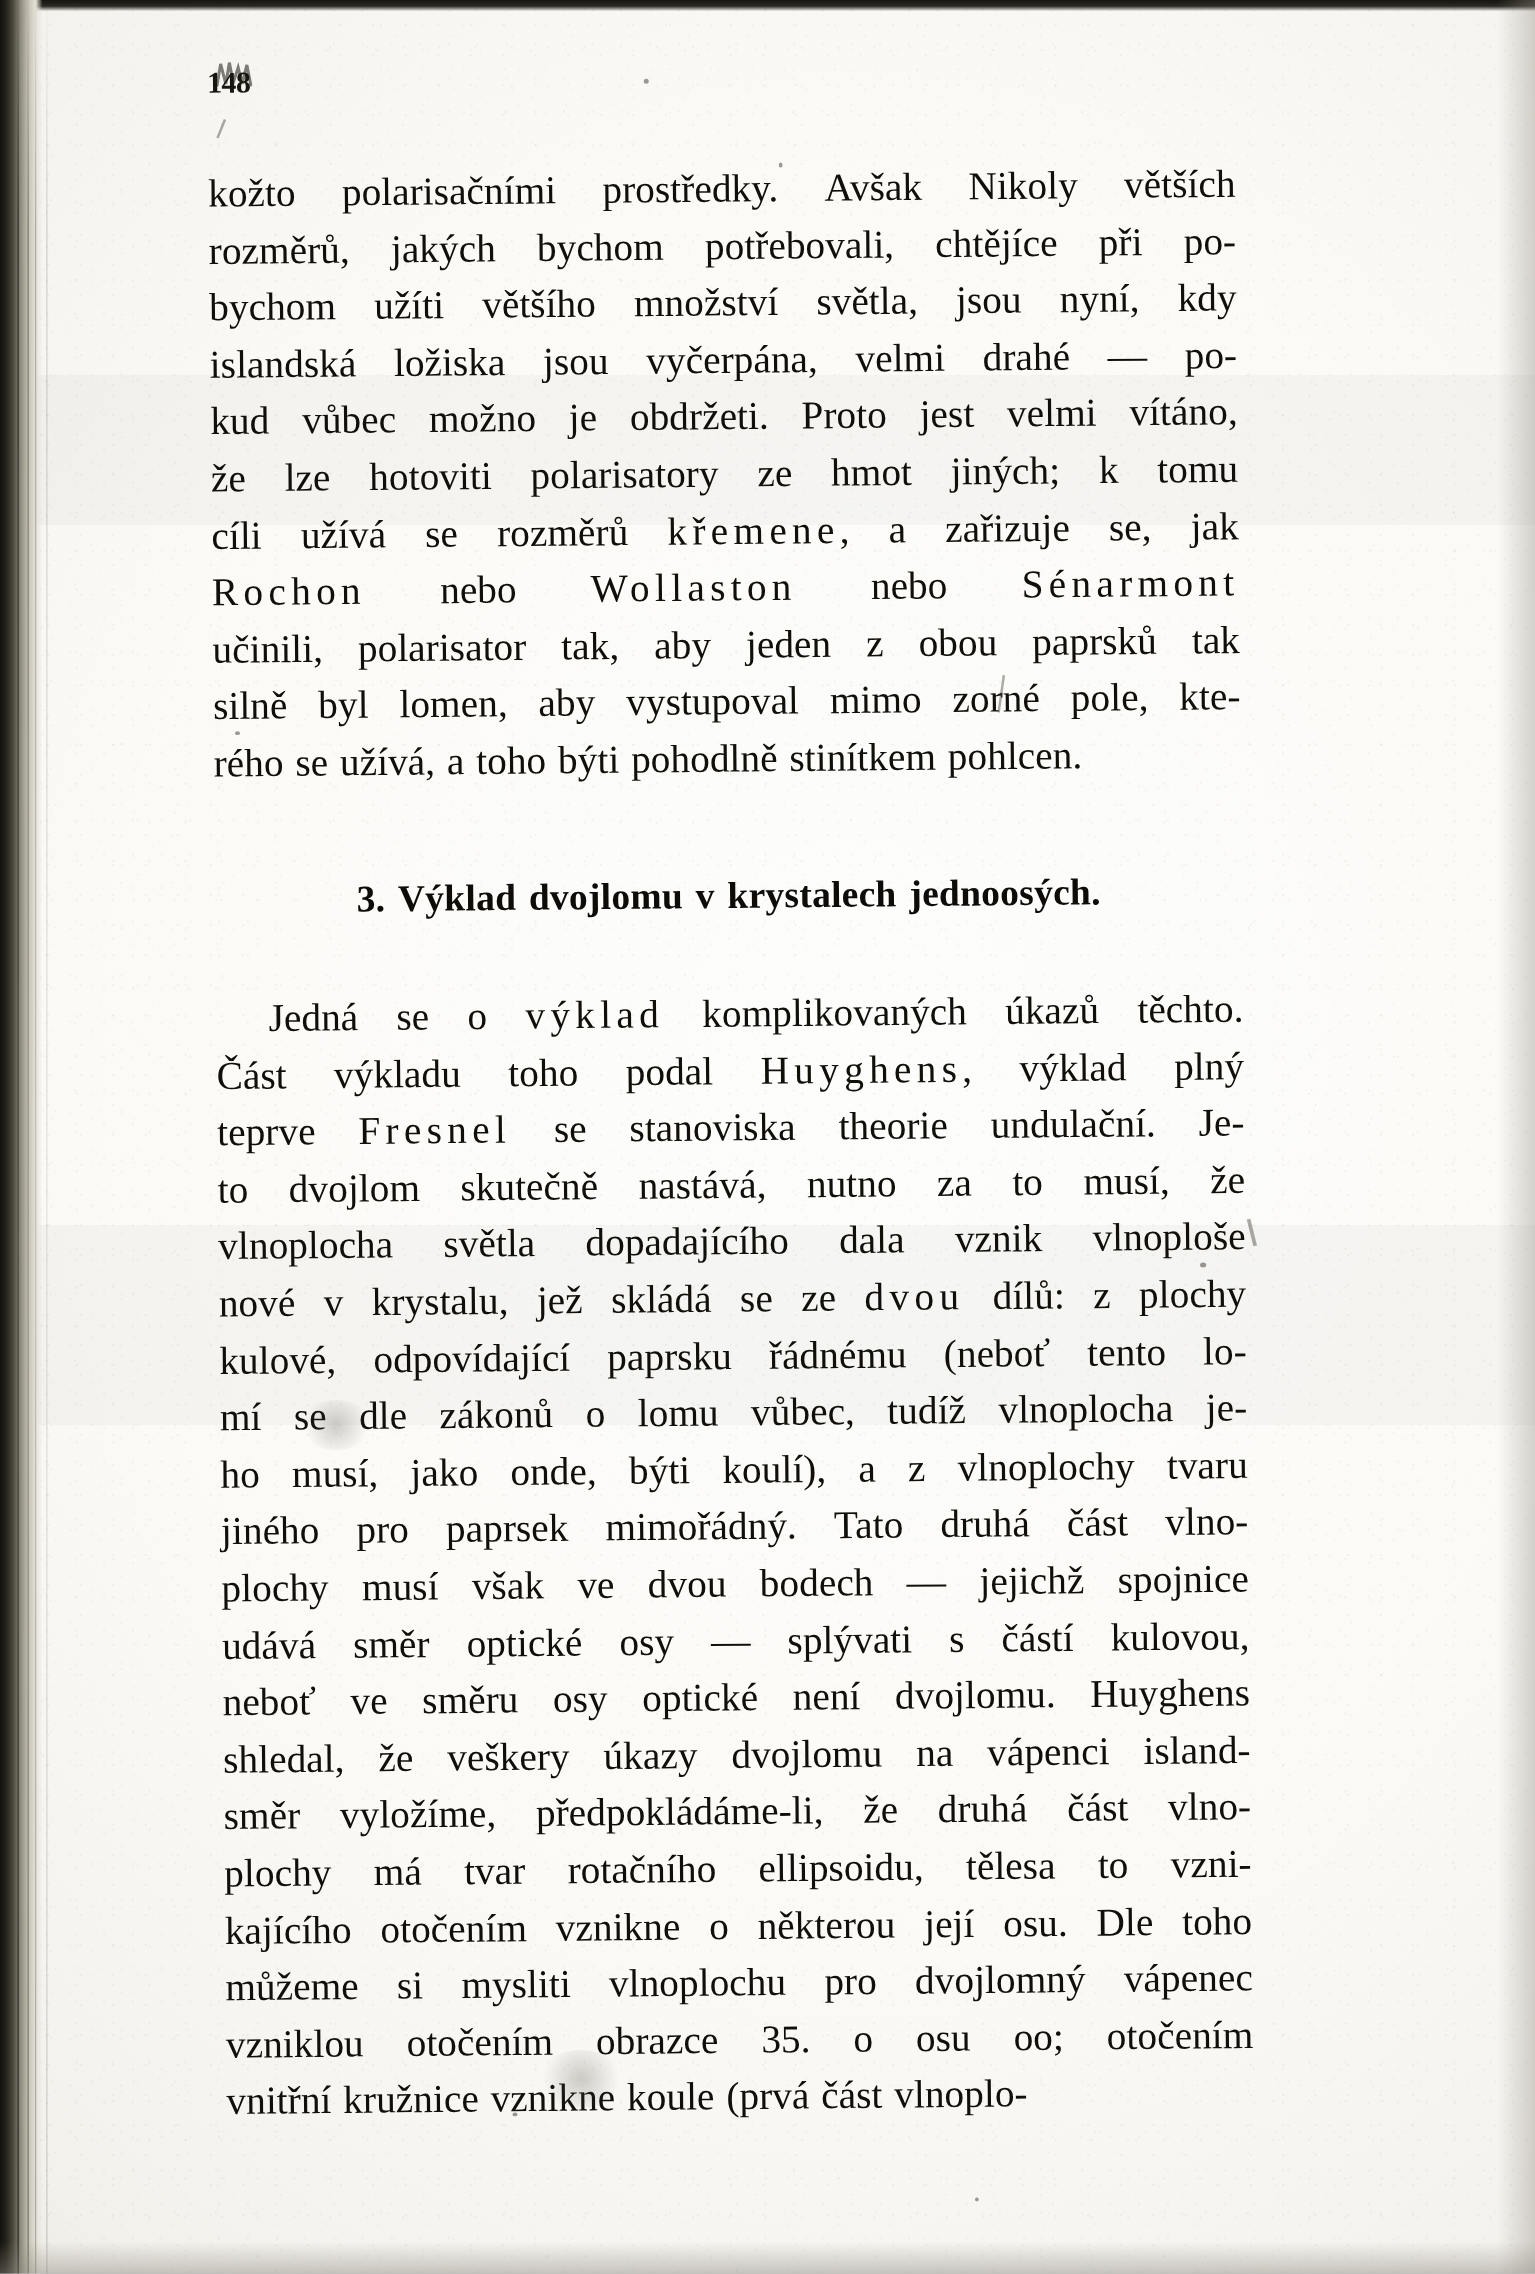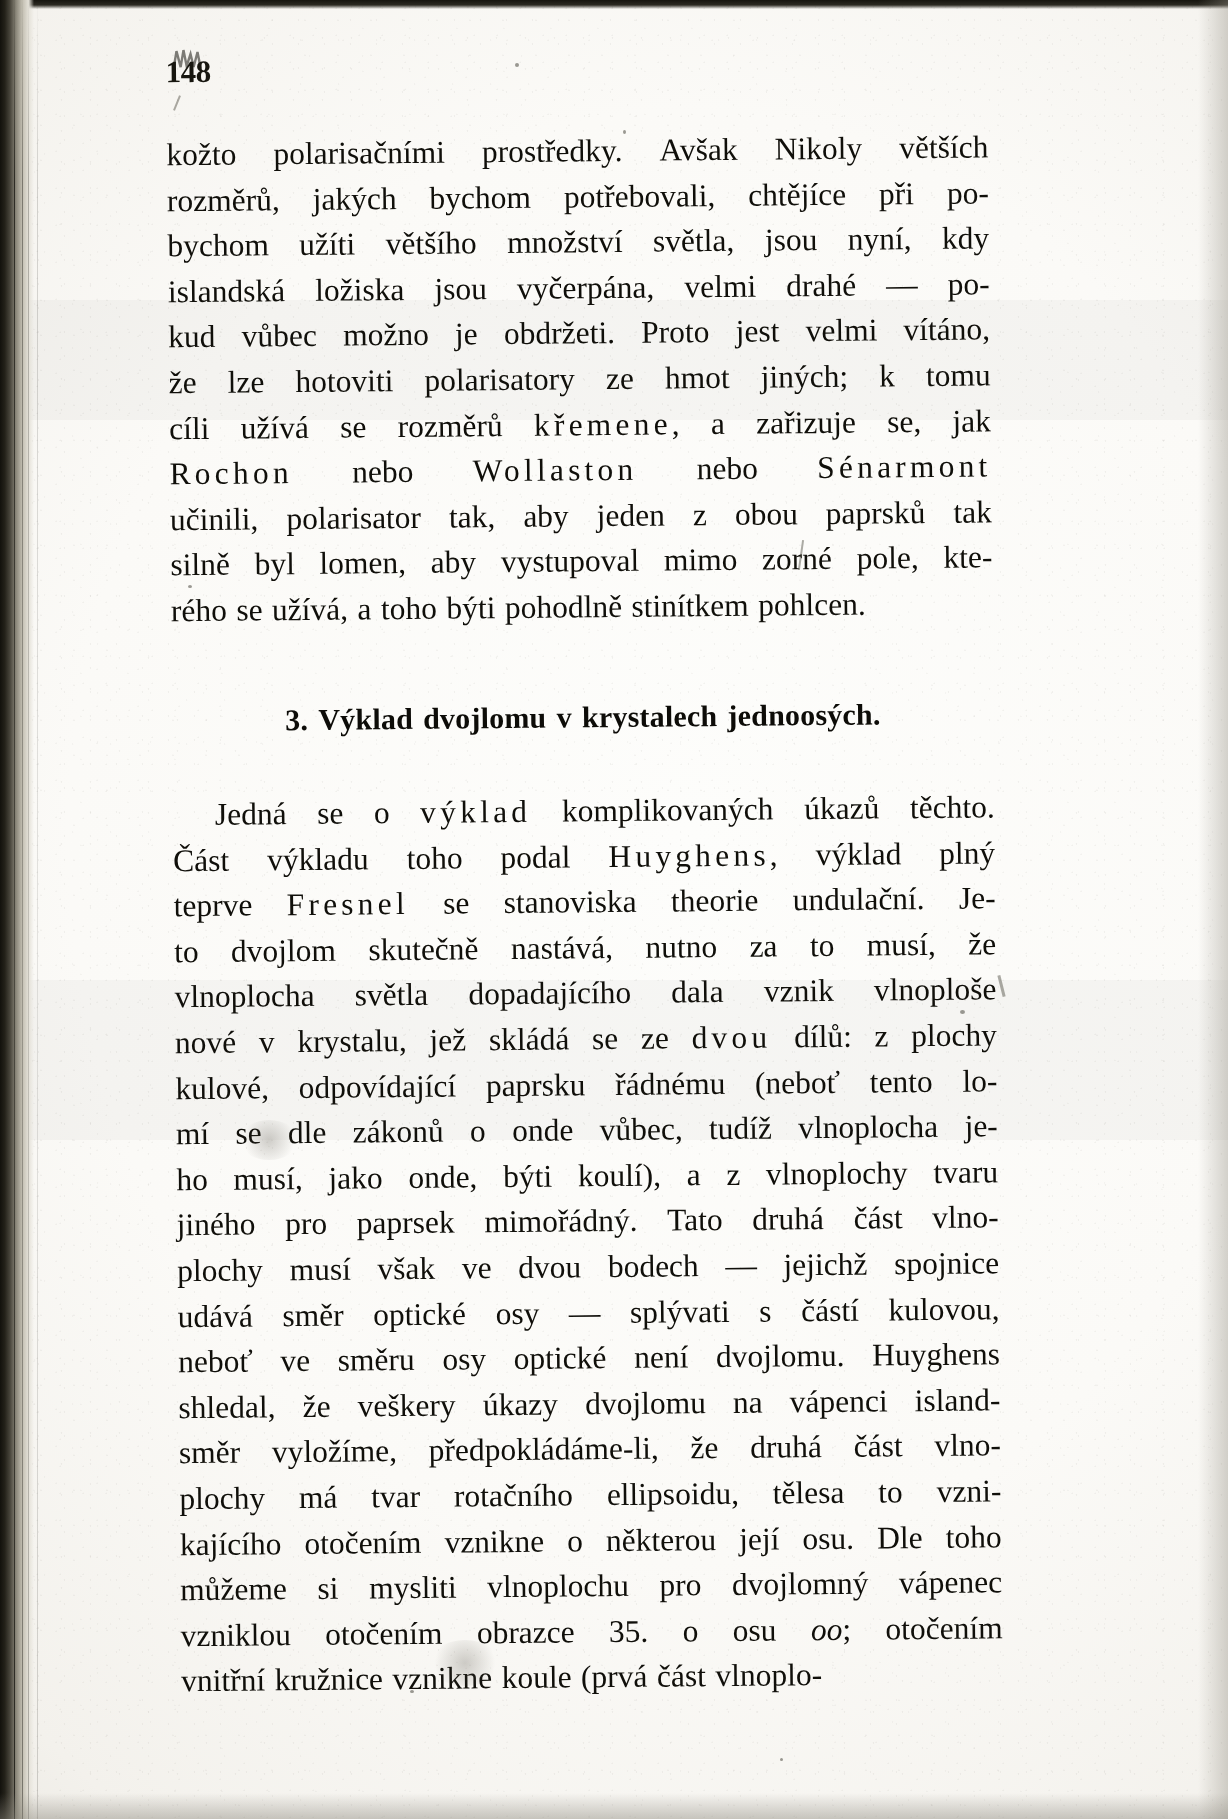--- a/index.html
+++ b/index.html
@@ -86,21 +86,21 @@
     
     transform: rotate(-0.55deg);
     transform-origin: 50% 40%;
   }
 
   .folio {
     position: absolute;
     left: 172px;
     top: 50px;
     font-weight: bold;
-    font-size: 31px;
+    font-size: 24px;
     letter-spacing: -0.5px;
     color: #17160f;
   }
   .folio-smudge {
     position: absolute;
     left: 176px;
     top: 44px;
     width: 46px;
     height: 22px;
     opacity: .55;
@@ -124,21 +124,21 @@
   
   .jline {
     display: flex;
     justify-content: space-between;
     white-space: nowrap;
   }
   .jline.last { justify-content: flex-start; }
   .jline.last > span + span { margin-left: .30em; }
 
   .sp { letter-spacing: 4.2px; }
-  .it { font-style: italic; }
+  .it { }
 
   .heading {
     position: absolute;
     left: 172px;
     top: 700px;
     width: 822px;
     text-align: center;
     font-weight: bold;
     font-size: 30px;
     color: #0d0c08;
@@ -388,21 +388,21 @@
           <span>(neboť</span>
           <span>tento</span>
           <span>lo-</span>
         </div>
       <div class="jline">
           <span>mí</span>
           <span>se</span>
           <span>dle</span>
           <span>zákonů</span>
           <span>o</span>
-          <span>onde</span>
+          <span>lomu</span>
           <span>vůbec,</span>
           <span>tudíž</span>
           <span>vlnoplocha</span>
           <span>je-</span>
         </div>
       <div class="jline">
           <span>ho</span>
           <span>musí,</span>
           <span>jako</span>
           <span>onde,</span>

